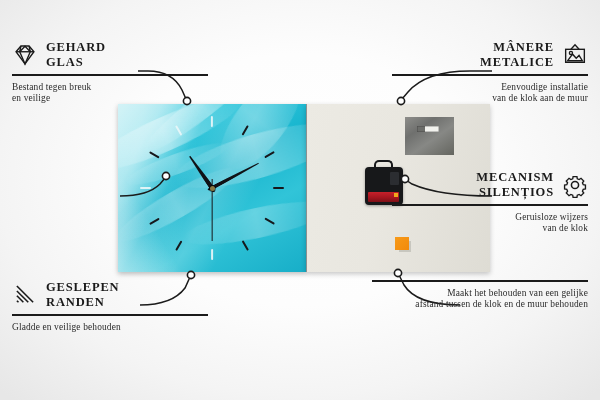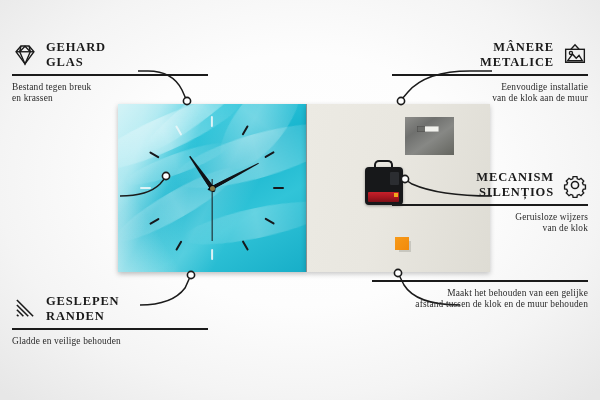--- a/index.html
+++ b/index.html
@@ -113,21 +113,21 @@
   .feat.left .title { text-align:left; }
   .feat.left .sub { text-align:left; }
   .feat.right .head { justify-content:flex-end; flex-direction:row; }
   .feat.right .title { text-align:right; }
   .feat.right .sub { text-align:right; }
   .ico { width:26px; height:26px; flex:0 0 26px; display:block; }
   .ico svg { display:block; width:26px; height:26px; }
 
   #f-glas   { left:12px;  top:38px; }
   #f-print  { left:12px;  top:168px; }
-  #f-randen { left:12px;  top:292px; }
+  #f-randen { left:12px;  top:278px; }
   #f-manere { left:392px; top:38px; }
   #f-mecan  { left:392px; top:168px; }
   #f-dist   { left:372px; top:278px; width:216px; }
 
   #f-dist .sub { line-height:11.4px; }
 
   svg.wires { position:absolute; inset:0; width:600px; height:400px; pointer-events:none; }
 </style>
 </head>
 <body>
@@ -238,21 +238,21 @@
           <path d="M9.5 12 L16 5.2 L22.5 12"></path>
         </g>
           </svg>
       </span>
       <span class="title">
         <span>GEHARD</span><br><span>GLAS</span>
       </span>
     </div>
     <div class="rule"></div>
     <div class="sub">
-      <span>Bestand tegen breuk</span><br><span>en krassen</span>
+      <span>Bestand tegen breuk</span><br><span>en veilige</span>
     </div>
   </div>
 
 
   <div class="feat left" id="f-randen">
     <div class="head">
       <span class="ico">
         <svg viewBox="0 0 32 32">
             <g stroke="#1a1a1a" stroke-width="1.9" fill="none">
           <path d="M6 5 L26 25"></path>

